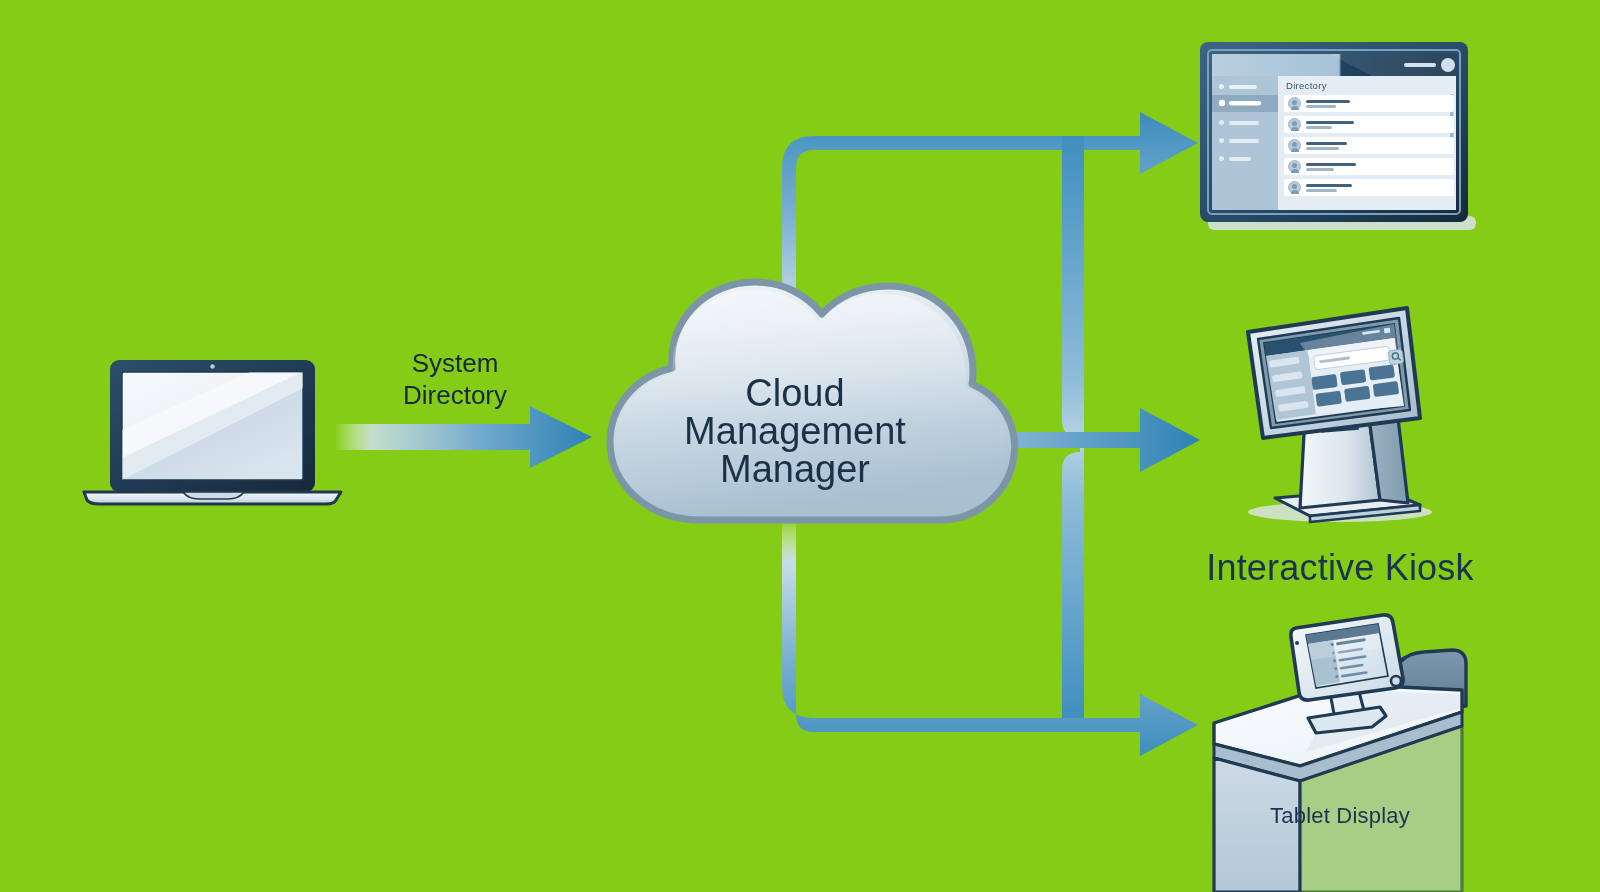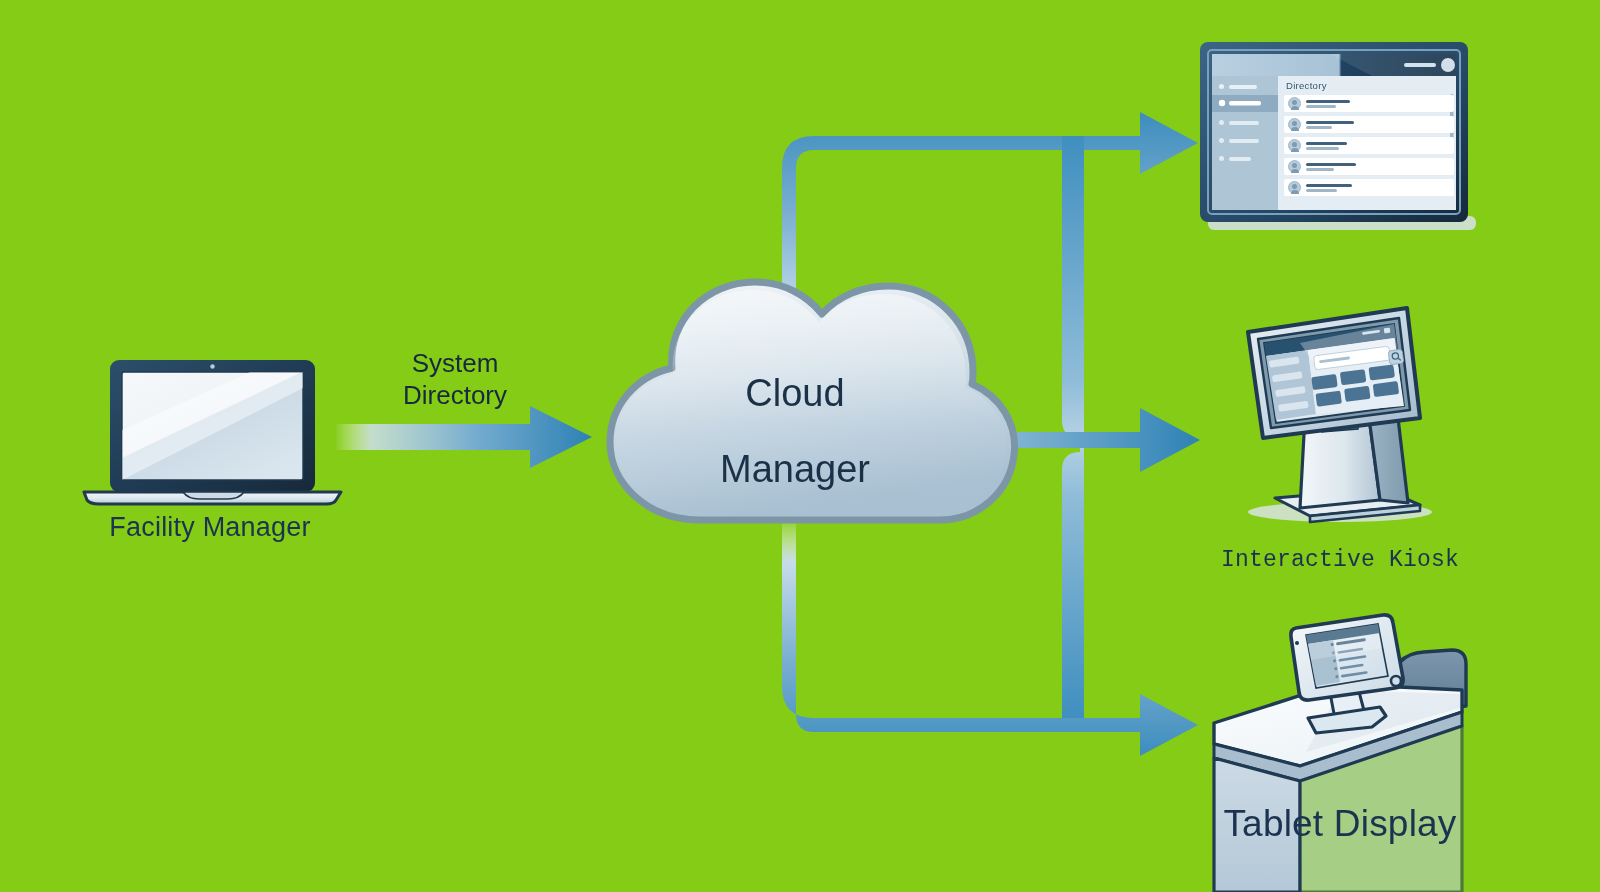--- a/index.html
+++ b/index.html
@@ -39,26 +39,25 @@
   #label-facility-manager {
     left: 30px; top: 512px; width: 360px;
     font-size: 27px;
   }
   #label-wall-display {
     left: 1160px; top: 236px; width: 360px;
     font-size: 27px;
   }
   #label-interactive-kiosk {
     left: 1150px; top: 547px; width: 380px;
-    font-size: 23px;
-    font-family: Liberation Mono, monospace;
+    font-size: 36px;
   }
   #label-tablet-display {
     left: 1160px; top: 803px; width: 360px;
-    font-size: 37px;
+    font-size: 22px;
   }
   #label-cloud {
     position: absolute;
     left: 650px;
     top: 374px;
     width: 290px;
     text-align: center;
     color: #1b3148;
     font-size: 38px;
     line-height: 38px;
@@ -541,24 +540,23 @@
     </g>
   </svg>
 
   <div id="label-update-directory">
     <span>System</span><br>
     <span>Directory</span>
   </div>
 
   <div id="label-cloud">
     <span>Cloud</span><br>
-    <br>
+    <span>Management</span><br>
     <span>Manager</span>
   </div>
 
-  <div class="node-label" id="label-facility-manager">Facility Manager</div>
 
 
   <div class="node-label" id="label-interactive-kiosk">Interactive Kiosk</div>
 
   <div class="node-label" id="label-tablet-display">Tablet Display</div>
 
 </div>
 
 </body></html>

